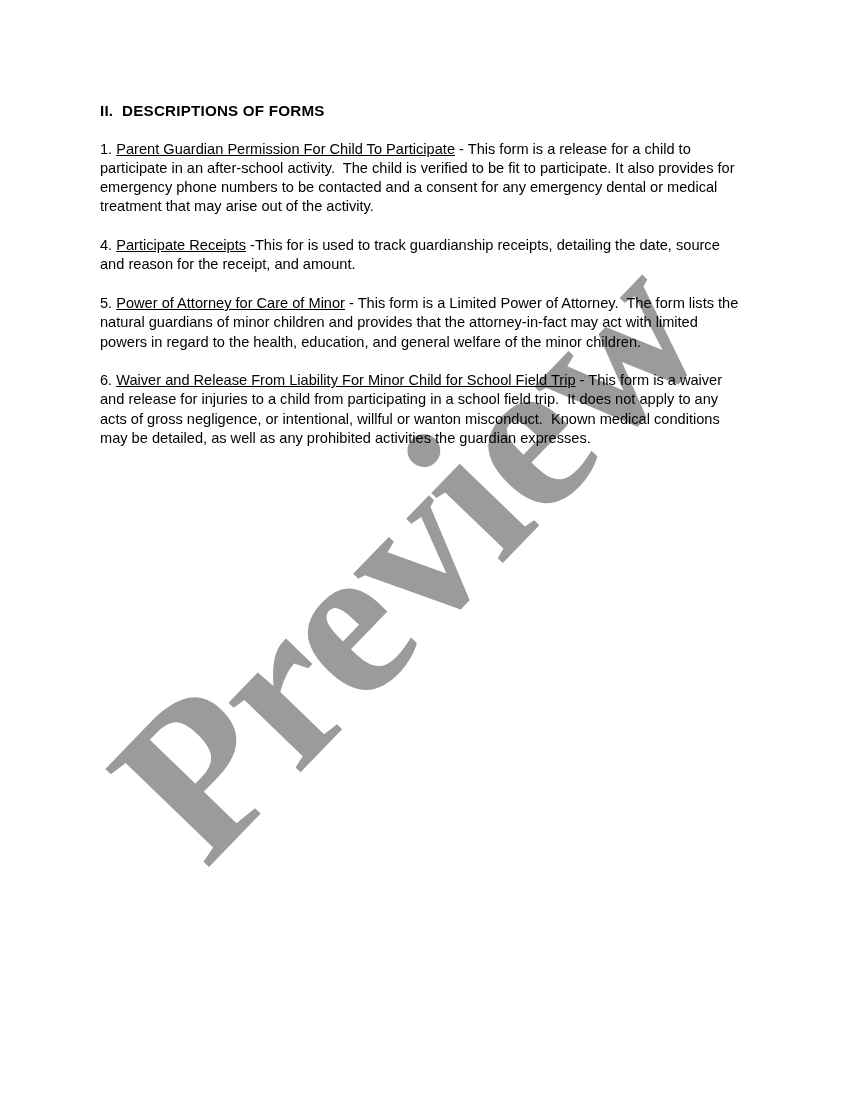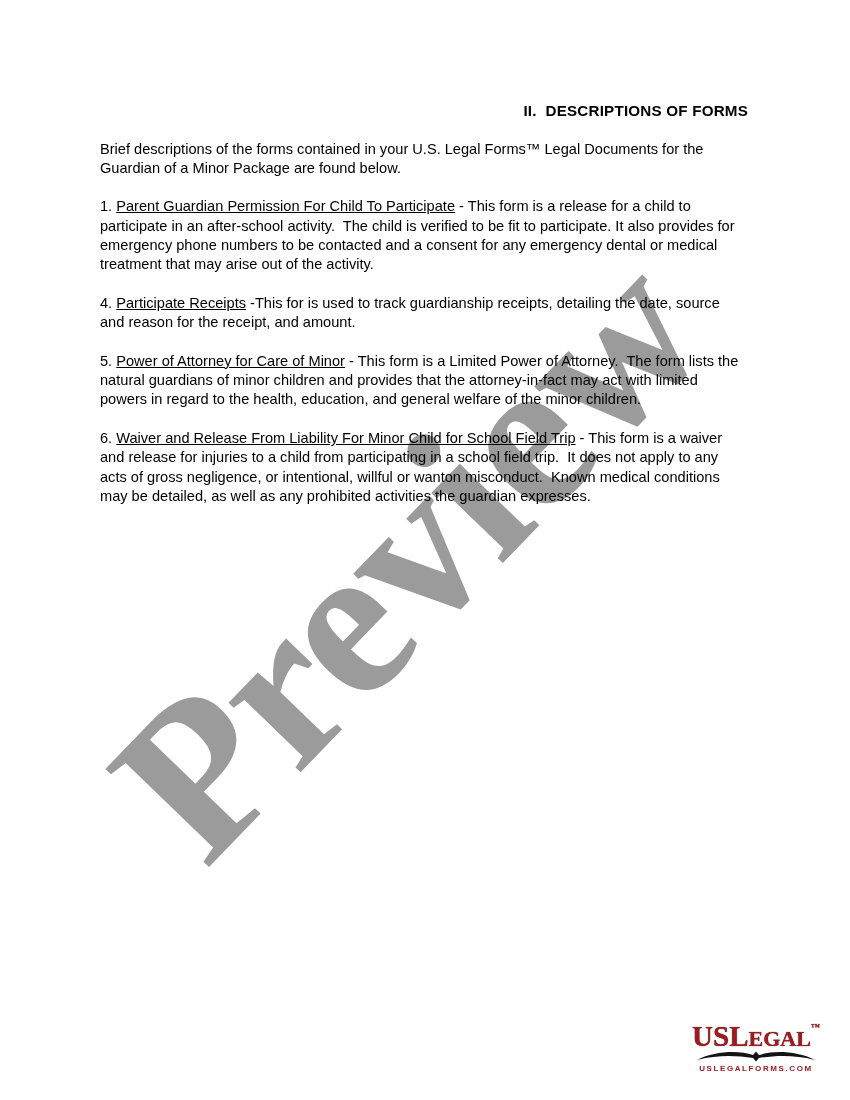--- a/index.html
+++ b/index.html
@@ -40,21 +40,20 @@
     font-size: 14.6px;
     line-height: 19.3px;
   }
   .doc-heading {
     font-size: 15.2px;
     font-weight: bold;
     line-height: 19.3px;
     margin: 0 0 19.3px 0;
     white-space: pre-wrap;
     letter-spacing: 0.2px;
-    text-align: right;
   }
   p.para {
     margin: 0 0 19.3px 0;
     white-space: pre-wrap;
   }
   p.footer-para {
     margin-top: 54px;
   }
   .form-name {
     text-decoration: underline;
@@ -109,38 +108,28 @@
 <body>
 
 <div class="page">
 
   <div class="watermark">Preview</div>
 
   <div class="content">
 
     <div class="doc-heading">II.  DESCRIPTIONS OF FORMS</div>
 
-    <p class="para">Brief descriptions of the forms contained in your U.S. Legal Forms™ Legal Documents for the Guardian of a Minor Package are found below.</p>
 
     <p class="para"><span>1. </span><span class="form-name">Parent Guardian Permission For Child To Participate</span><span> - This form is a release for a child to participate in an after-school activity.  The child is verified to be fit to participate. It also provides for emergency phone numbers to be contacted and a consent for any emergency dental or medical treatment that may arise out of the activity.</span></p>
 
 
 
     <p class="para"><span>4. </span><span class="form-name">Participate Receipts</span><span> -This for is used to track guardianship receipts, detailing the date, source and reason for the receipt, and amount.</span></p>
 
     <p class="para"><span>5. </span><span class="form-name">Power of Attorney for Care of Minor</span><span> - This form is a Limited Power of Attorney.  The form lists the natural guardians of minor children and provides that the attorney-in-fact may act with limited powers in regard to the health, education, and general welfare of the minor children.</span></p>
 
     <p class="para"><span>6. </span><span class="form-name">Waiver and Release From Liability For Minor Child for School Field Trip</span><span> - This form is a waiver and release for injuries to a child from participating in a school field trip.  It does not apply to any acts of gross negligence, or intentional, willful or wanton misconduct.  Known medical conditions may be detailed, as well as any prohibited activities the guardian expresses.</span></p>
 
 
   </div>
 
-  <div class="logo">
-    <div class="logo-wordmark"><span class="big">USL</span><span class="small">EGAL</span><span class="tm">™</span></div>
-    <div class="logo-eagle">
-      <svg width="118" height="14" viewBox="0 0 120 14" xmlns="http://www.w3.org/2000/svg" aria-hidden="true">
-        <path d="M0,11 C18,2 42,1 57,6 L60,2.5 L63,6 C78,1 102,2 120,11 C98,5.5 80,6.5 63,9 L60,12.5 L57,9 C40,6.5 22,5.5 0,11 Z" fill="#141414"></path>
-      </svg>
-    </div>
-    <div class="logo-site">USLEGALFORMS.COM</div>
-  </div>
 
 </div>
 
 </body></html>

